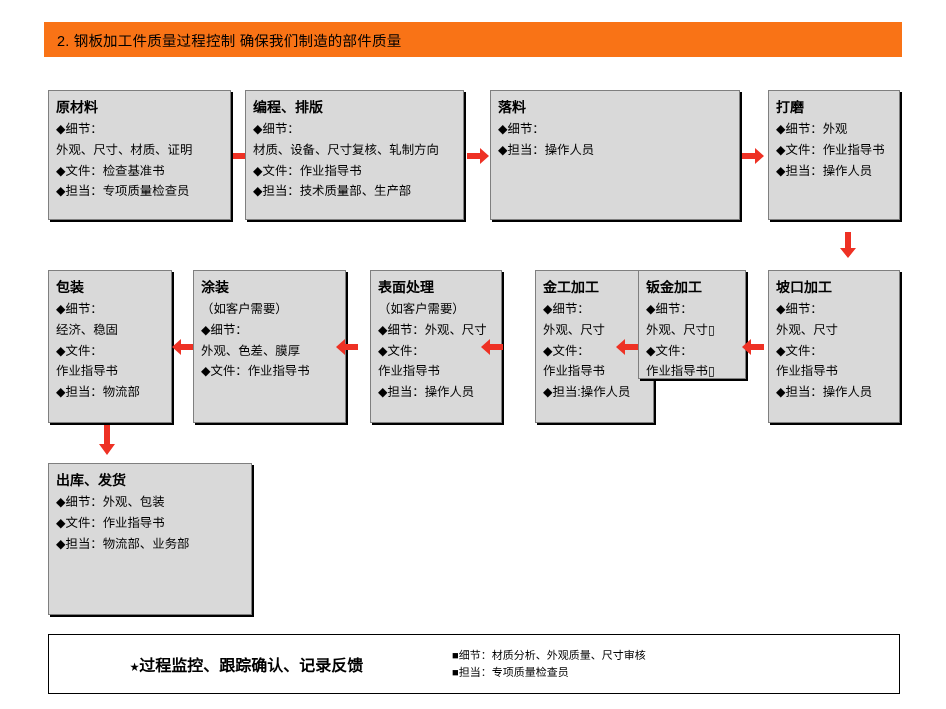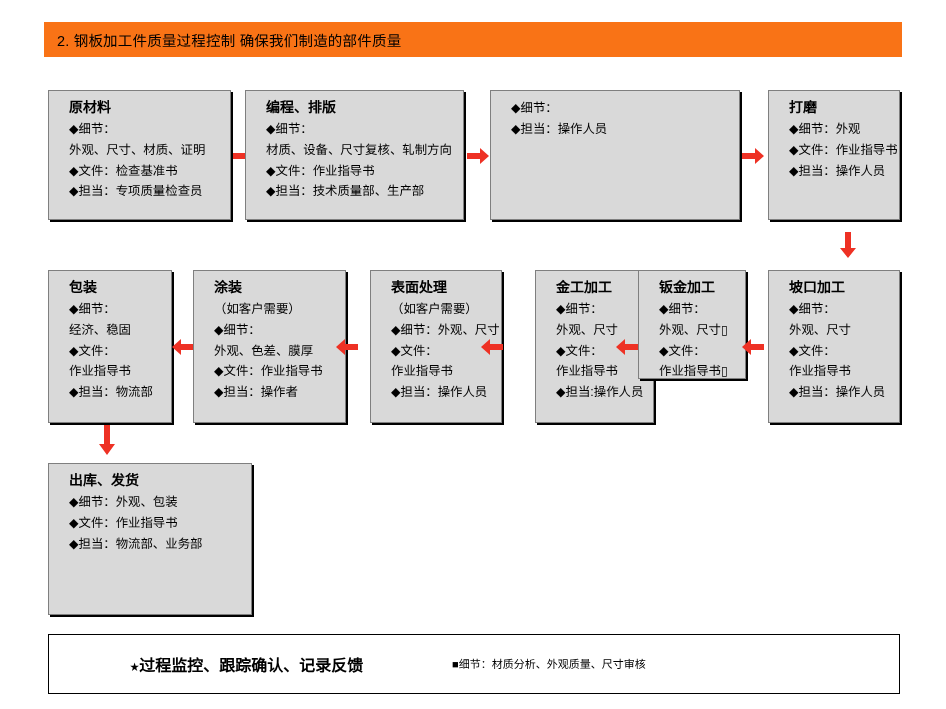--- a/index.html
+++ b/index.html
@@ -27,21 +27,21 @@
     white-space:nowrap;
   }
 
   
   .pbox{
     position:absolute;
     background:#d9d9d9;
     border:1px solid #7f7f7f;
     box-shadow:2px 2px 0 0 #000;
     box-sizing:border-box;
-    padding:7px 6px 4px 20px;
+    padding:7px 6px 4px 7px;
     overflow:hidden;
   }
   .pbox .bt{
     font-size:14px;
     font-weight:bold;
     color:#000;
     line-height:1.42;
     white-space:nowrap;
     margin-bottom:1px;
   }
@@ -117,20 +117,21 @@
     <div class="bl">◆担当：技术质量部、生产部</div>
   </div>
 
   <div class="arrow" style="left:467px;top:148px;">
     <svg width="22" height="16" viewBox="0 0 22 16" aria-hidden="true">
       <polygon points="0,5 13,5 13,0 22,8 13,16 13,11 0,11" fill="#ee3124"></polygon>
     </svg>
   </div>
 
   <div class="pbox" style="left:490px;top:90px;width:250px;height:130px;">
+    <div class="bt">落料</div>
     <div class="bl">◆细节：</div>
     <div class="bl">◆担当：操作人员</div>
   </div>
 
   <div class="arrow" style="left:742px;top:148px;">
     <svg width="22" height="16" viewBox="0 0 22 16" aria-hidden="true">
       <polygon points="0,5 13,5 13,0 22,8 13,16 13,11 0,11" fill="#ee3124"></polygon>
     </svg>
   </div>
 
@@ -161,21 +162,20 @@
       <polygon points="22,5 9,5 9,0 0,8 9,16 9,11 22,11" fill="#ee3124"></polygon>
     </svg>
   </div>
 
   <div class="pbox" style="left:193px;top:270px;width:153px;height:153px;">
     <div class="bt">涂装</div>
     <div class="bl">（如客户需要）</div>
     <div class="bl">◆细节：</div>
     <div class="bl">外观、色差、膜厚</div>
     <div class="bl">◆文件：作业指导书</div>
-    <div class="bl">◆担当：操作者</div>
   </div>
 
   <div class="arrow" style="left:336px;top:339px;">
     <svg width="22" height="16" viewBox="0 0 22 16" aria-hidden="true">
       <polygon points="22,5 9,5 9,0 0,8 9,16 9,11 22,11" fill="#ee3124"></polygon>
     </svg>
   </div>
 
   <div class="pbox" style="left:358px;top:270px;width:132px;height:153px;margin-left:12px;">
     <div class="bt">表面处理</div>
@@ -241,16 +241,17 @@
     <div class="bt">出库、发货</div>
     <div class="bl">◆细节：外观、包装</div>
     <div class="bl">◆文件：作业指导书</div>
     <div class="bl">◆担当：物流部、业务部</div>
   </div>
 
   <div class="legend">
     <div class="lg-left">★过程监控、跟踪确认、记录反馈</div>
     <div class="lg-right">
       <div class="lg-line">■细节：材质分析、外观质量、尺寸审核</div>
+      <div class="lg-line">■担当：专项质量检查员</div>
     </div>
   </div>
 
 </div>
 
 </body></html>

